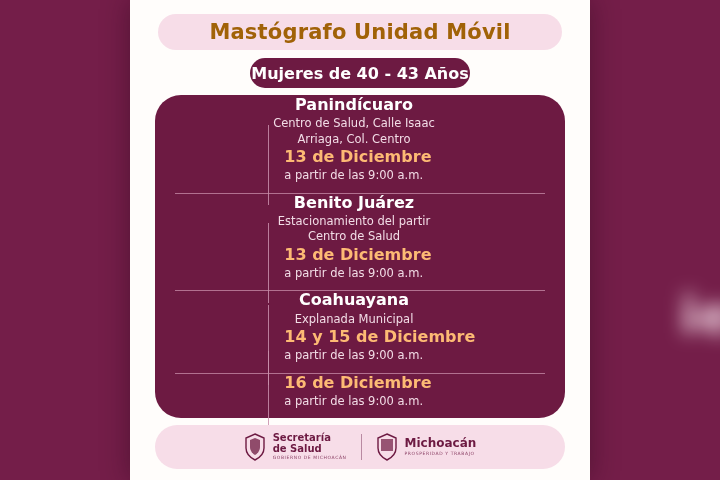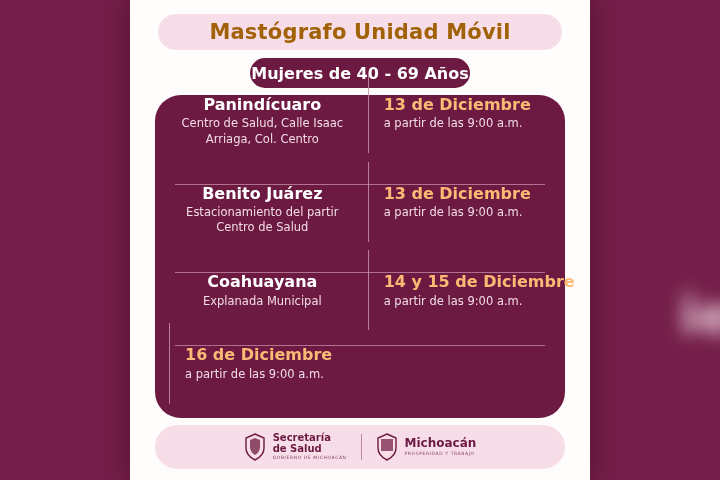--- a/index.html
+++ b/index.html
@@ -110,22 +110,22 @@
     position: absolute;
     left: 0;
     top: 0;
     right: 0;
     bottom: 0;
     display: flex;
     flex-direction: column;
   }
   .row {
     display: flex;
-    flex-direction: row;
-    align-items: flex-start;
+    flex-direction: column;
+    align-items: center;
     flex: 1 1 auto;
     position: relative;
     padding: 0 14px;
     box-sizing: border-box;
   }
   .row + .row::before {
     content: "";
     position: absolute;
     left: 20px;
     right: 20px;
@@ -245,21 +245,21 @@
   </div>
 </div>
 
 <div class="card">
 
   <div class="title-pill">
     <span>Mastógrafo Unidad Móvil</span>
   </div>
 
   <div class="subtitle-pill">
-    <span>Mujeres de 40 - 69 Años</span>
+    <span>Mujeres de 40 - 43 Años</span>
   </div>
 
   <div class="table-panel">
     <div class="rows">
 
       <div class="row">
         <div class="row-left">
           <div class="place">Panindícuaro</div>
           <div class="addr">Centro de Salud, Calle Isaac Arriaga, Col. Centro</div>
         </div>

